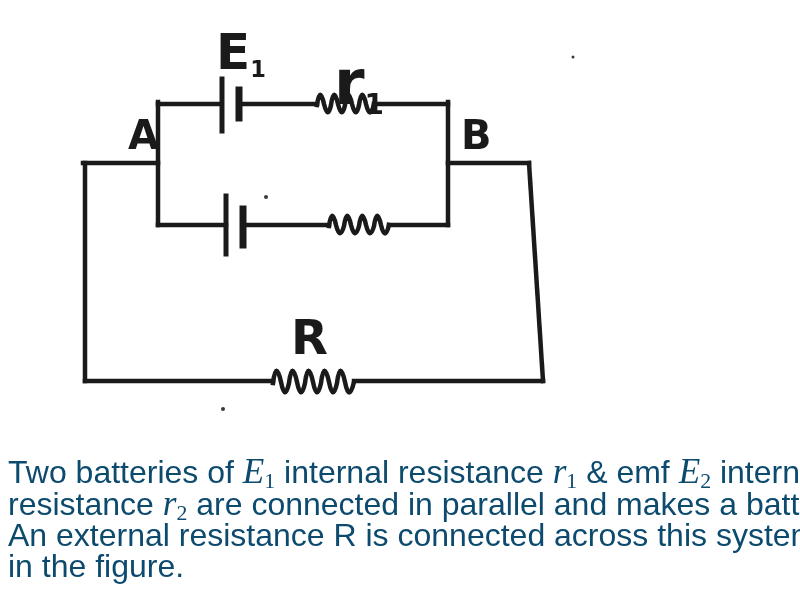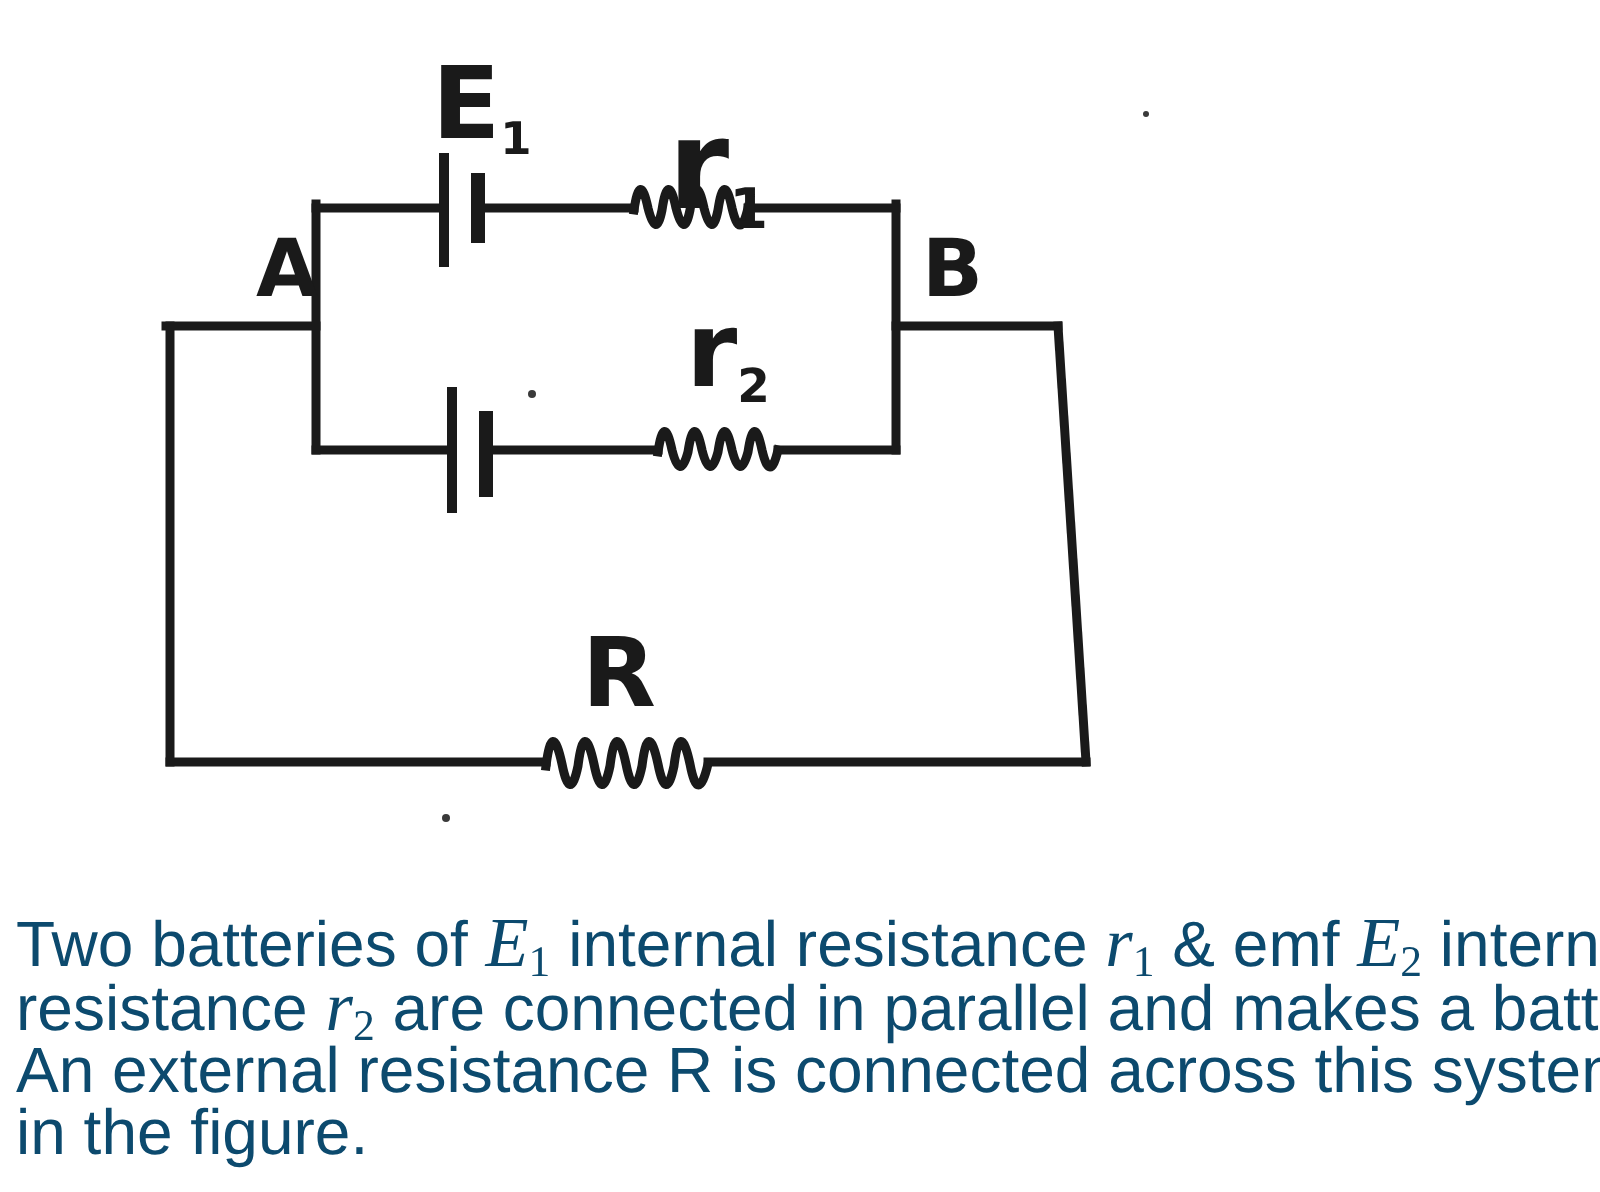--- a/index.html
+++ b/index.html
@@ -74,19 +74,18 @@
     </g>
     <path d="M273,383 q3,-24 8,-1 q4,20 8,1 q3,-24 8,-1 q4,20 8,1 q3,-24 8,-1 q4,20 8,1 q3,-24 8,-1 q4,20 8,1 q3,-24 8,-1 q4,21 9,0"></path>
 
     <circle class="speck" cx="573" cy="57" r="1.5"></circle>
     <circle class="speck" cx="266" cy="197" r="2"></circle>
     <circle class="speck" cx="223" cy="409" r="2"></circle>
   </svg>
 
   <div class="clabel" style="left:216px;top:27px;font-size:50px;"><span>E</span><span class="csub">1</span></div>
   <div class="clabel" style="left:334px;top:16px;font-size:62px;margin-top:36px;"><span>r</span><span class="csub">1</span></div>
-  <div class="clabel" style="left:343px;top:150px;font-size:52px;"><span>r</span><span class="csub">2</span></div>
   <div class="clabel" style="left:128px;top:115px;font-size:40px;"><span>A</span></div>
   <div class="clabel" style="left:461px;top:115px;font-size:40px;"><span>B</span></div>
   <div class="clabel" style="left:291px;top:313px;font-size:48px;"><span>R</span></div>
 </div>
 
 <p class="problem">Two batteries of <span class="mvar">E<sub>1</sub></span> internal resistance <span class="mvar">r<sub>1</sub></span> &amp; emf <span class="mvar">E<sub>2</sub></span> internal<br>resistance <span class="mvar">r<sub>2</sub></span> are connected in parallel and makes a battery system.<br>An external resistance R is connected across this system as shown<br>in the figure.</p>
 
 </body></html>

